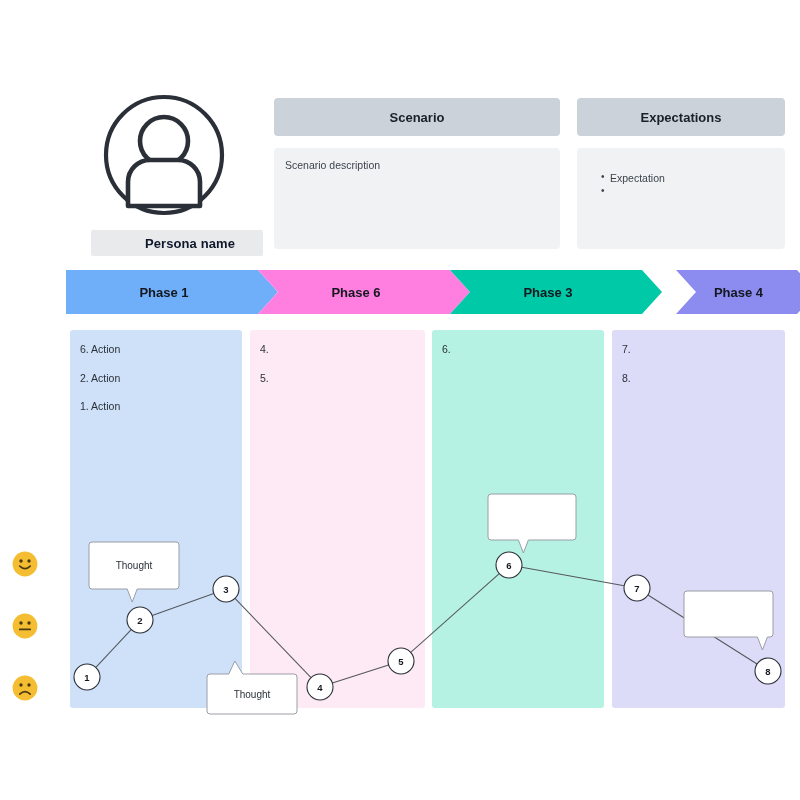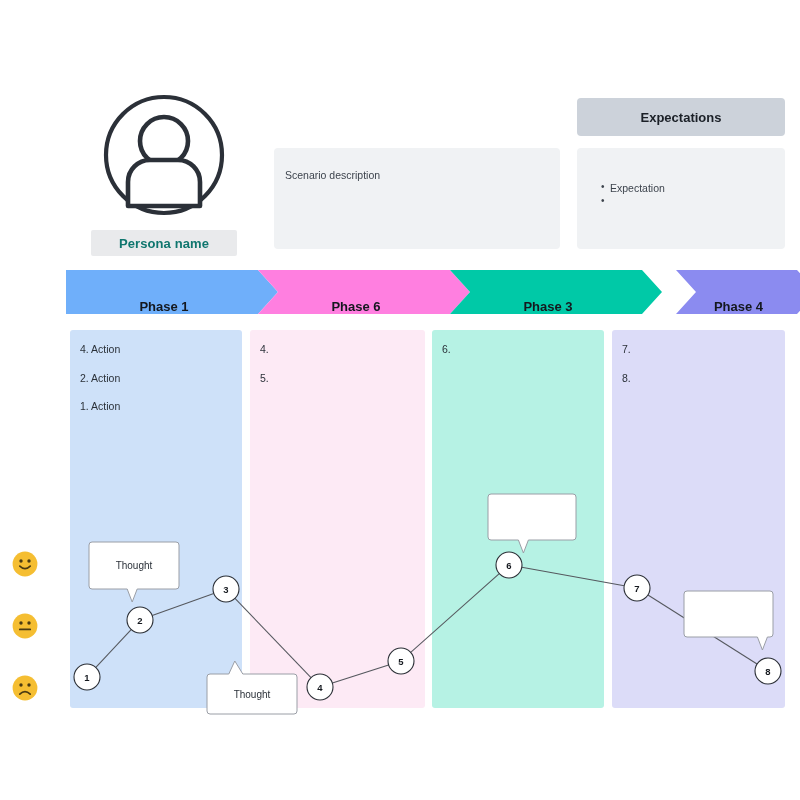--- a/index.html
+++ b/index.html
@@ -36,42 +36,43 @@
     top: 230px;
     width: 146px;
     height: 26px;
     background: #e9eaec;
     border-radius: 2px;
     display: flex;
     align-items: center;
     justify-content: center;
     font-size: 13px;
     font-weight: bold;
-    color: #0f766e;
+    color: #0f172a;
     letter-spacing: .1px;
+    padding-left: 26px;
   }
 
   
   .panel-header {
     position: absolute;
     background: #ccd2da;
     border-radius: 4px;
     display: flex;
     align-items: center;
     justify-content: center;
     font-size: 13px;
     font-weight: bold;
     color: #1b2027;
     height: 38px;
   }
   .panel-body {
     position: absolute;
     background: #f0f2f4;
     border-radius: 4px;
-    padding: 20px 11px;
+    padding: 10px 11px;
     box-sizing: border-box;
     font-size: 10.5px;
     color: #3d444d;
     line-height: 1.45;
   }
   #scenario-header { left: 274px; top: 98px; width: 286px; }
   #scenario-body   { left: 274px; top: 148px; width: 286px; height: 101px; }
   #expect-header   { left: 577px; top: 98px; width: 208px; }
   #expect-body     { left: 577px; top: 148px; width: 208px; height: 101px; }
 
@@ -96,21 +97,21 @@
   .phase-band {
     position: absolute;
     top: 270px;
     height: 44px;
   }
   .phase-chip {
     position: absolute;
     top: 0;
     height: 44px;
     display: flex;
-    align-items: flex-end;
+    align-items: center;
     justify-content: center;
     font-size: 13px;
     font-weight: bold;
     color: #14181e;
     box-sizing: border-box;
   }
   .phase-chip span { transform: translateX(-8px); }
   .phase-chip.first {
     clip-path: polygon(0 0, calc(100% - 20px) 0, 100% 50%, calc(100% - 20px) 100%, 0 100%);
   }
@@ -197,20 +198,21 @@
 
   <div class="persona-avatar">
     <svg viewBox="0 0 122 122" width="122" height="122" aria-hidden="true">
       <circle cx="61" cy="61" r="58" fill="#ffffff" stroke="#2b3038" stroke-width="4.2"></circle>
       <circle cx="61" cy="47" r="24" fill="#ffffff" stroke="#2b3038" stroke-width="4.6"></circle>
       <path d="M25 112 L25 88 a22 22 0 0 1 22 -22 l28 0 a22 22 0 0 1 22 22 l0 24 Z" fill="#ffffff" stroke="#2b3038" stroke-width="4.6" stroke-linejoin="round"></path>
     </svg>
   </div>
   <div class="persona-name">Persona name</div>
 
+  <div class="panel-header" id="scenario-header">Scenario</div>
   <div class="panel-body" id="scenario-body">
     <div>Scenario description</div>
   </div>
 
   <div class="panel-header" id="expect-header">Expectations</div>
   <div class="panel-body" id="expect-body">
     <ul class="bullet-list" id="expectations-list">
         <li>Expectation</li>
         <li></li>
       </ul>
@@ -226,21 +228,21 @@
       <div class="phase-chip mid" style="left: 450px; width: 212px; background: rgb(0, 201, 167);">
         <span>Phase 3</span>
       </div>
       <div class="phase-chip last" style="left: 676px; width: 141px; background: rgb(139, 139, 240);">
         <span>Phase 4</span>
       </div>
     </div>
 
   <div id="action-columns">
       <div class="action-col" style="left: 70px; width: 172px; background: rgb(206, 225, 249);">
-        <div class="action-item">4. Action</div>
+        <div class="action-item">6. Action</div>
         <div class="action-item">2. Action</div>
         <div class="action-item">1. Action</div>
       </div>
       <div class="action-col" style="left: 250px; width: 175px; background: rgb(253, 234, 245);">
         <div class="action-item">4.</div>
         <div class="action-item">5.</div>
       </div>
       <div class="action-col" style="left: 432px; width: 172px; background: rgb(182, 242, 228);">
         <div class="action-item">6.</div>
       </div>

